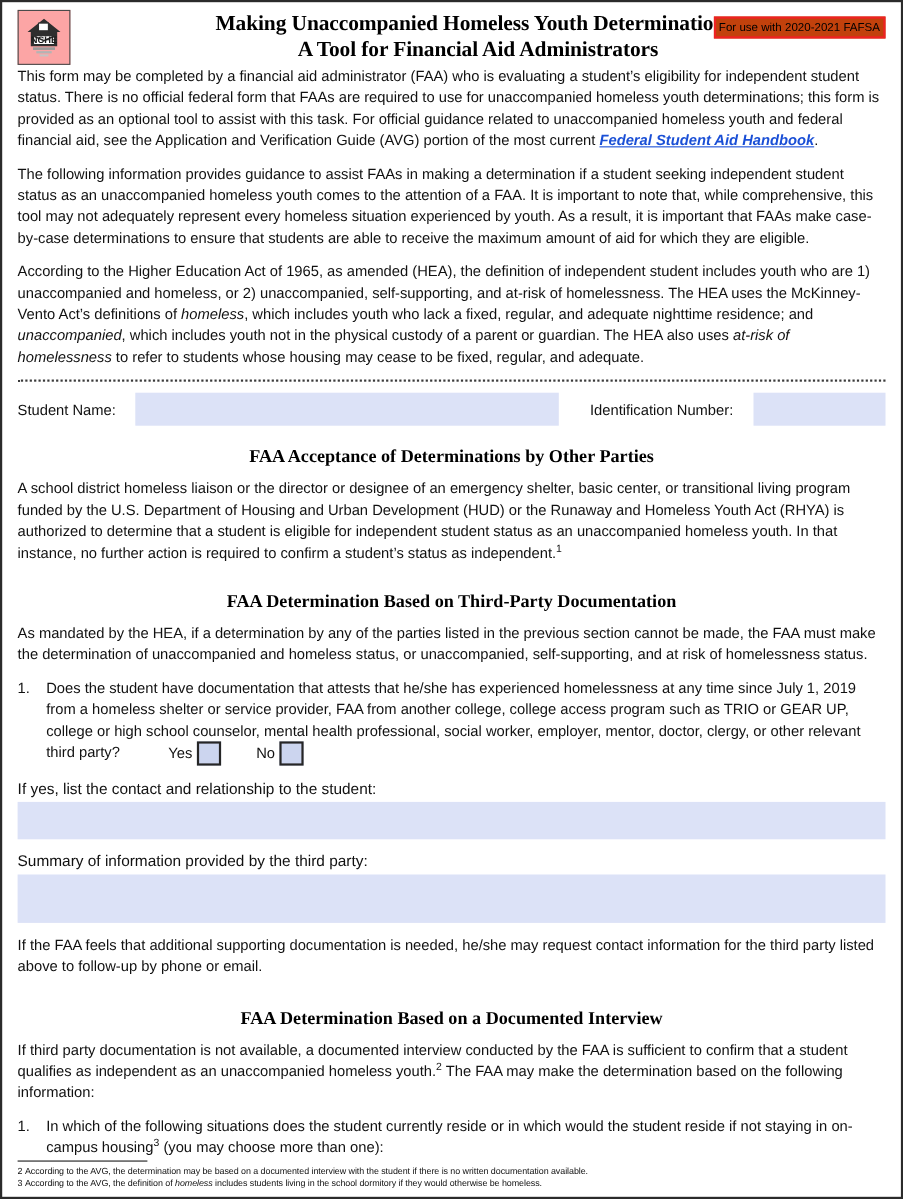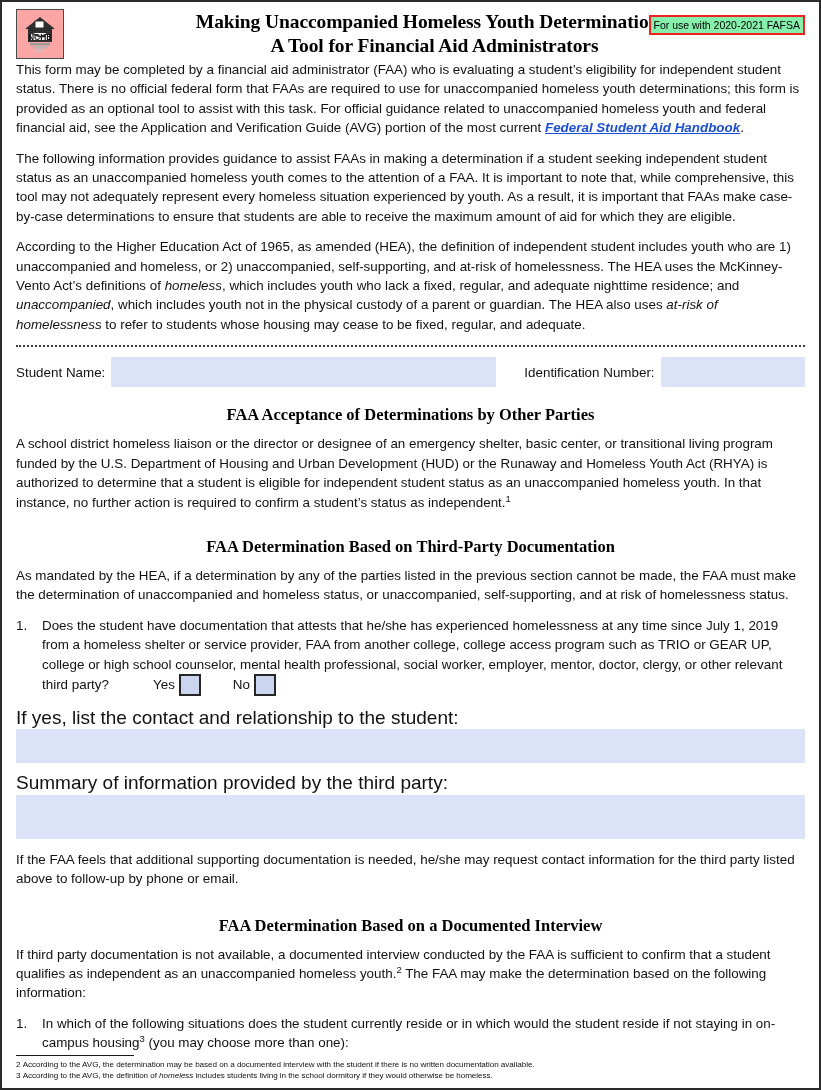--- a/index.html
+++ b/index.html
@@ -58,21 +58,21 @@
     font-size: 19.5px;
     line-height: 24px;
     color: #000000;
     letter-spacing: -0.1px;
   }
   .fafsa-badge {
     position: absolute;
     right: 0px;
     top: 7px;
     border: 2px solid #ee2222;
-    background: #86efac;
+    background: #c2410c;
     font-size: 10.5px;
     line-height: 12px;
     padding: 2px 3px 2px 3px;
     color: #000000;
     white-space: nowrap;
     font-family: "Liberation Sans", sans-serif;
   }
 
   
   .body-col {
@@ -107,21 +107,21 @@
   
   .id-row {
     display: flex;
     align-items: center;
     margin: 10px 0 4px 0;
     height: 30px;
   }
   .id-label {
     font-size: 13.4px;
     white-space: nowrap;
-    padding-right: 6px;
+    padding-right: 18px;
   }
   .id-label.second { padding-left: 28px; }
   .field-fill {
     background: #dce2f7;
     height: 30px;
   }
   .field-name { width: 385px; }
   .field-id   { flex: 1 1 auto; }
 
   
@@ -170,21 +170,21 @@
     width: 22px;
     height: 22px;
     background: #ccd5ef;
     border: 2px solid #262626;
     box-sizing: border-box;
     vertical-align: middle;
   }
 
   
   .fill-label {
-    font-size: 19px;
+    font-size: 14px;
     line-height: 19.4px;
     margin: 10px 0 2px 0;
   }
   .fill-block {
     background: #dce2f7;
     width: 100%;
   }
   .fill-block.h-contact { height: 34px; }
   .fill-block.h-summary { height: 44px; }
 

